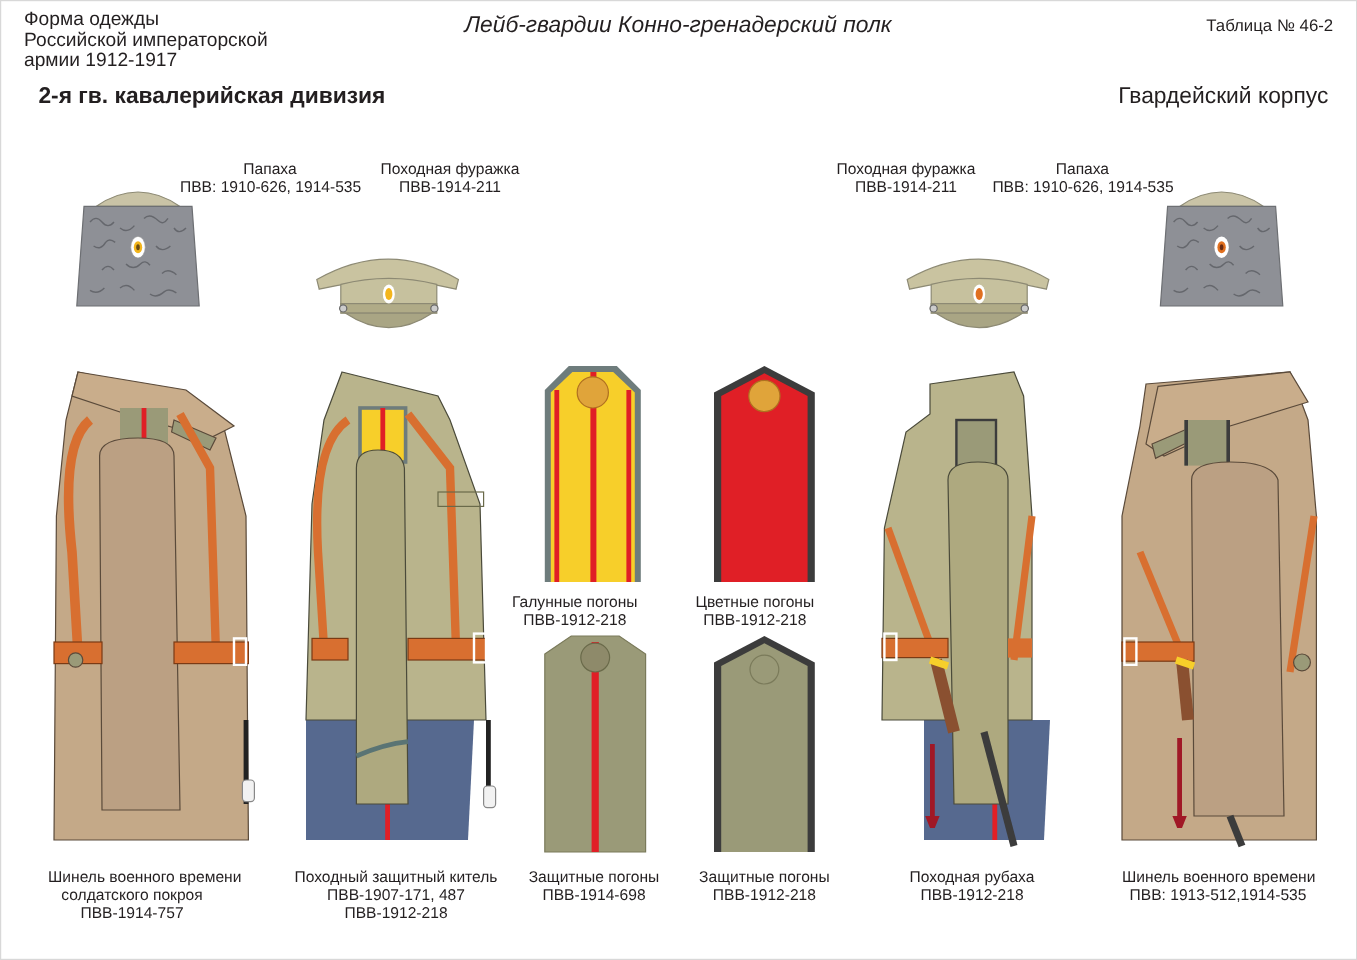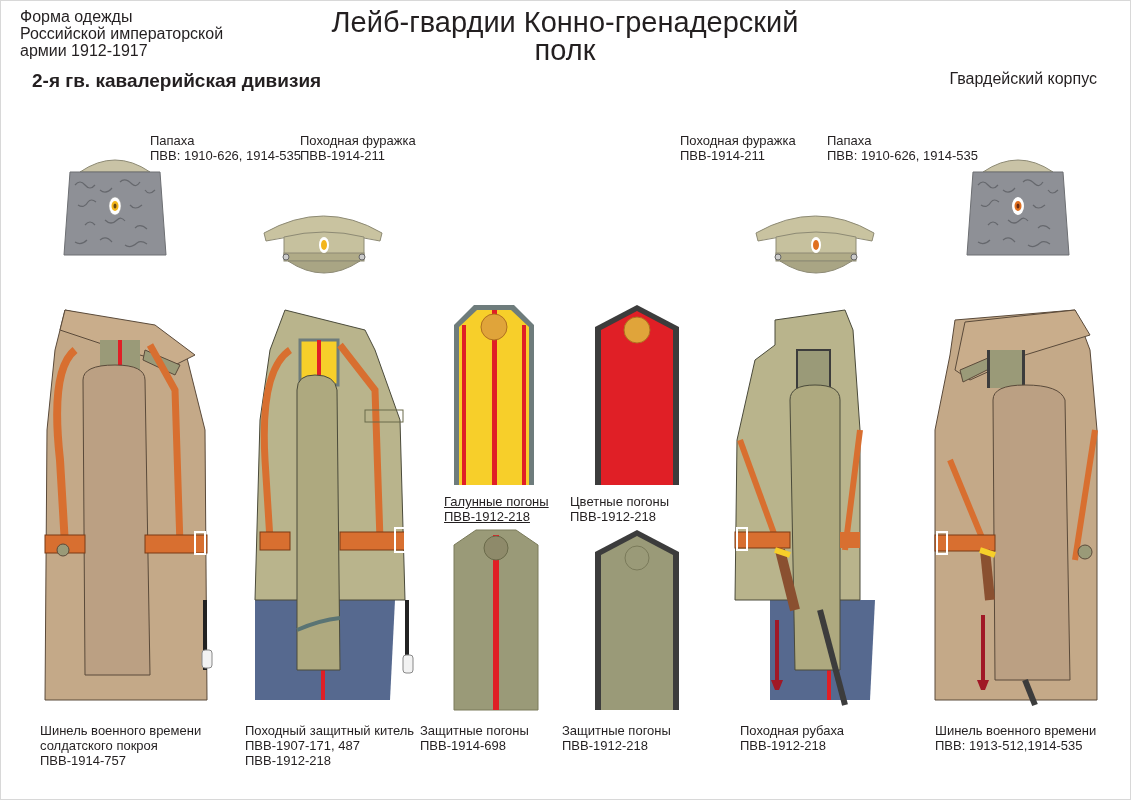--- a/index.html
+++ b/index.html
@@ -3,42 +3,43 @@
 <meta charset="utf-8">
 <style>
   html, body { margin:0; padding:0; }
   body { width:1131px; height:800px; background:#ffffff; position:relative; overflow:hidden;
          font-family:"Liberation Sans", "DejaVu Sans", sans-serif; color:#231f20; }
   .abs { position:absolute; }
   .frame { position:absolute; left:0; top:0; width:1129px; height:798px; border:1px solid #d8d8d8; }
   .hdr-left { left:20px; top:8px; width:180px; text-align:left; font-size:16px; line-height:17px; }
   .hdr-left div { white-space:nowrap; }
   .hdr-center { left:300px; top:8px; width:530px; text-align:center; }
-  .title { font-size:29px; line-height:28px; }
+  .title { font-size:19px; line-height:28px;font-style:italic; }
   .subtitle { font-size:17px; line-height:22px; }
   .hdr-right { right:20px; top:12px; width:200px; text-align:right; font-size:14px; line-height:19px; }
   .division { left:32px; top:70px; font-size:19px;font-weight:bold; }
-  .corps { right:34px; top:70px; font-size:16px; }
-  .cap { font-size:13px; line-height:15px; white-space:nowrap; }
+  .corps { right:24px; top:70px; font-size:19px; }
+  .cap { font-size:13px; line-height:15px; text-align:center; white-space:nowrap; }
   svg { position:absolute; overflow:visible; }
 </style>
 </head>
 <body>
 
 <div class="frame"></div>
 
 <div class="abs hdr-left">
   <div>Форма одежды</div>
   <div>Российской императорской</div>
   <div>армии  1912-1917</div>
 </div>
 <div class="abs hdr-center">
   <div class="title">Лейб-гвардии Конно-гренадерский полк</div>
 </div>
 <div class="abs hdr-right">
+  <div>Таблица № 46-2</div>
 </div>
 <div class="abs division">2-я гв. кавалерийская дивизия</div>
 <div class="abs corps">Гвардейский корпус</div>
 
 <div class="abs cap" style="left:150px;top:133px;width:150px;">
   <div>Папаха</div>
   <div>ПВВ: 1910-626, 1914-535</div>
 </div>
 <div class="abs cap" style="left:300px;top:133px;width:150px;">
   <div>Походная фуражка</div>
@@ -160,25 +161,25 @@
   <rect x="8" y="20" width="4" height="160" fill="#e01f26"></rect>
     <rect x="68" y="20" width="4" height="160" fill="#e01f26"></rect>
   <rect x="38" y="5" width="5" height="175" fill="#e01f26"></rect>
   <circle cx="40" cy="22" r="13" fill="#e0a43a" stroke="#b07020"></circle>
 </svg>
 <svg style="left:595px;top:305px;" width="85" height="185">
   <path d="M0 22 L42 0 L84 22 L84 180 L0 180 Z" fill="#3c3c3c"></path>
   <path d="M6 25 L42 6 L78 25 L78 180 L6 180 Z" fill="#e01f26"></path>
   <circle cx="42" cy="25" r="13" fill="#e0a43a" stroke="#b07020"></circle>
 </svg>
-<div class="abs cap" style="left:444px;top:494px;width:150px;text-decoration:underline;">
+<div class="abs cap" style="left:404px;top:494px;width:150px;">
   <div>Галунные погоны</div>
   <div>ПВВ-1912-218</div>
 </div>
-<div class="abs cap" style="left:570px;top:494px;width:150px;">
+<div class="abs cap" style="left:554px;top:494px;width:150px;">
   <div>Цветные погоны</div>
   <div>ПВВ-1912-218</div>
 </div>
 
 <svg style="left:454px;top:530px;" width="85" height="182">
   <path d="M0 15 L22 0 L62 0 L84 15 L84 180 L0 180 Z" fill="#9a9a78" stroke="#7a7a5a"></path>
   <rect x="39" y="5" width="6" height="175" fill="#e01f26"></rect>
   <circle cx="42" cy="18" r="12" fill="#8e8a6a" stroke="#6a6a4a"></circle>
 </svg>
 <svg style="left:595px;top:530px;" width="85" height="182">

